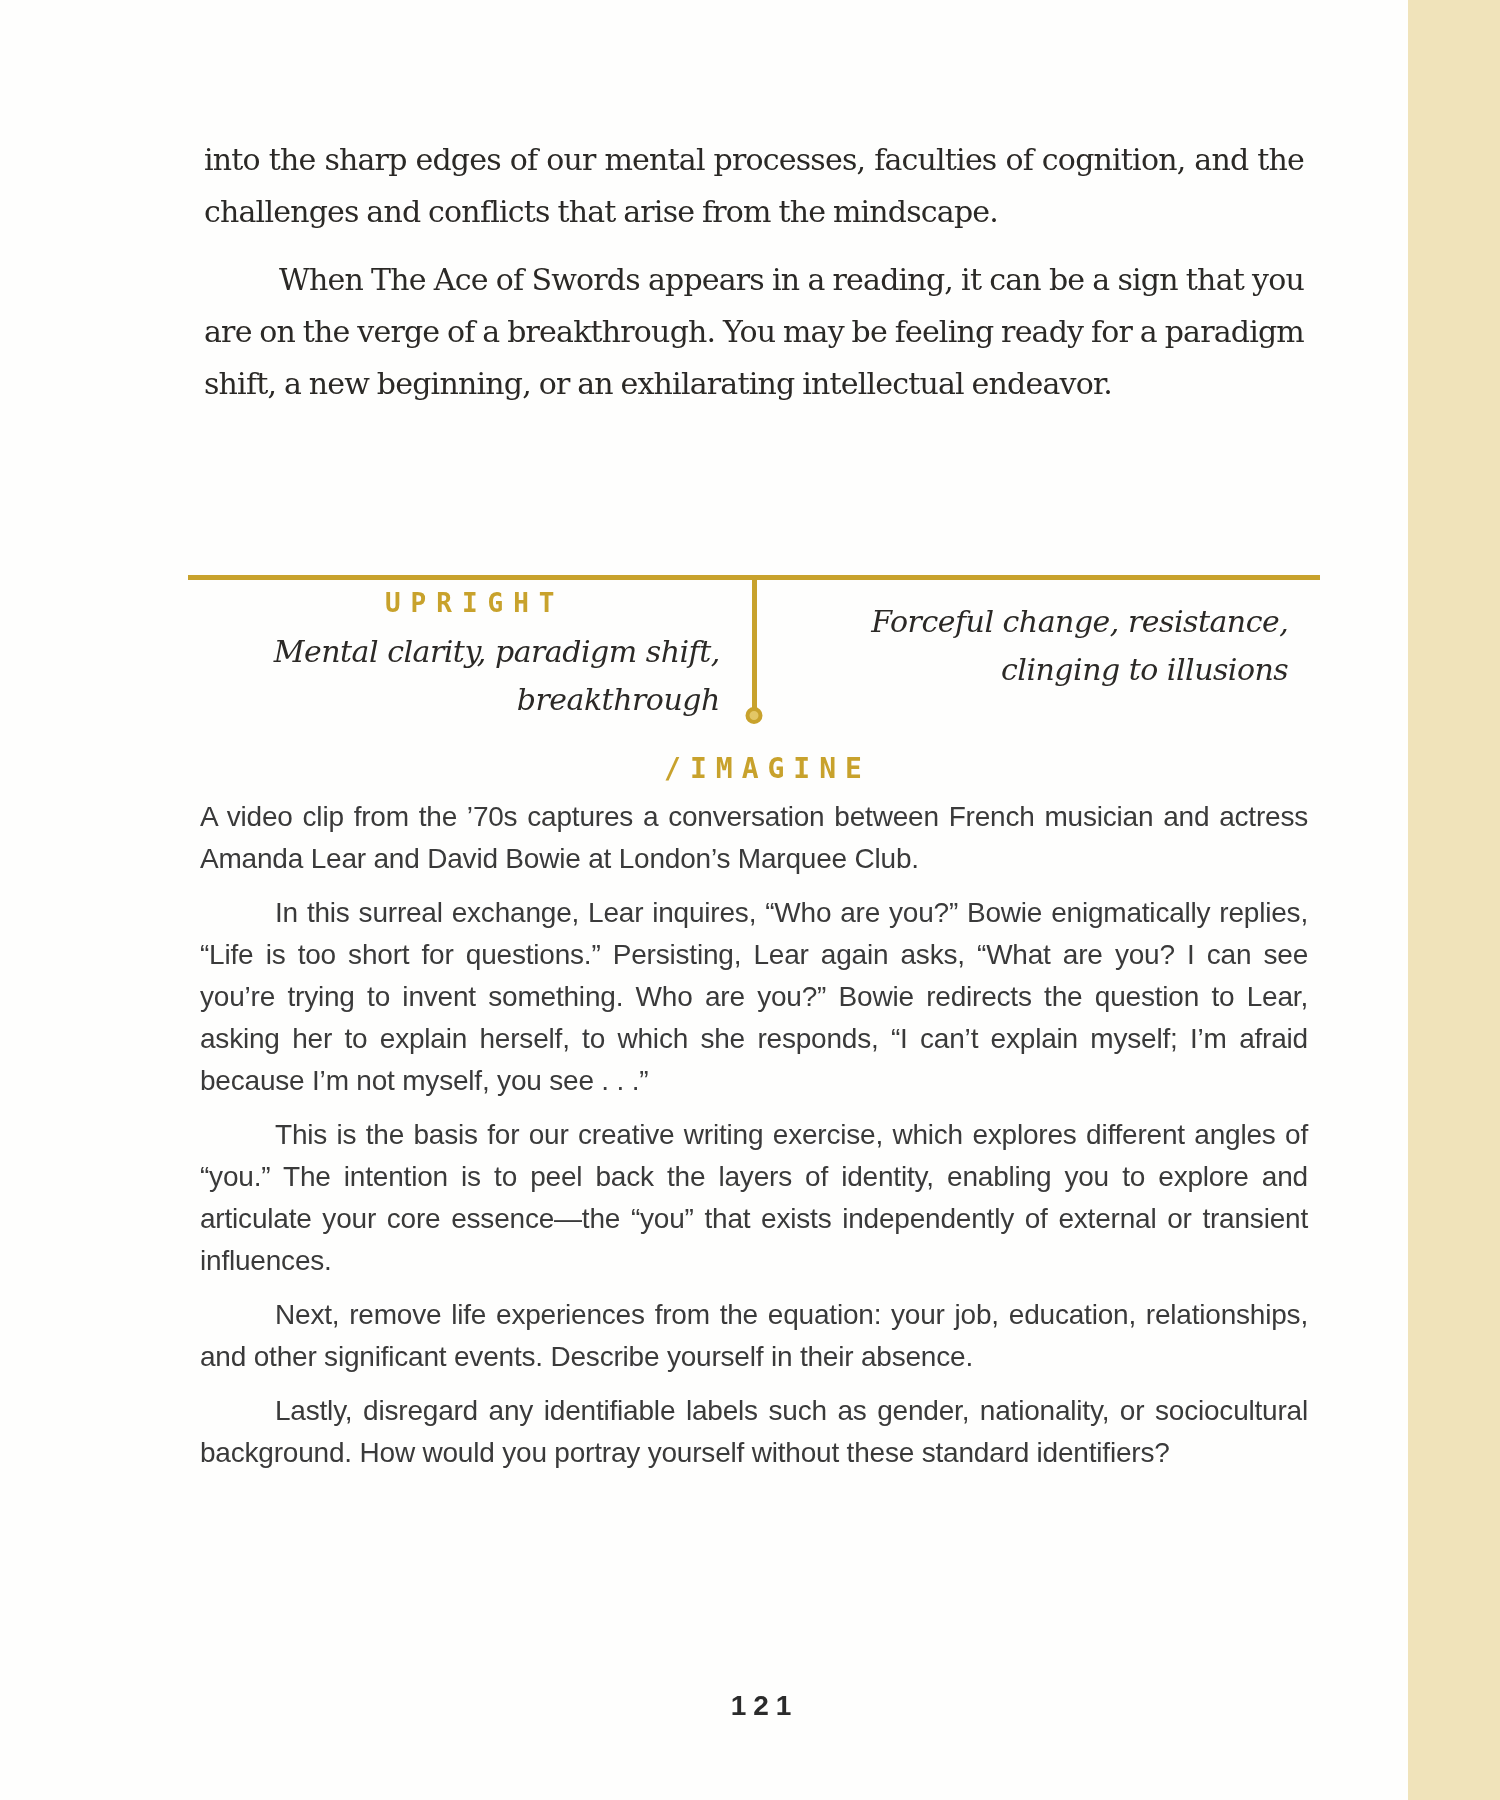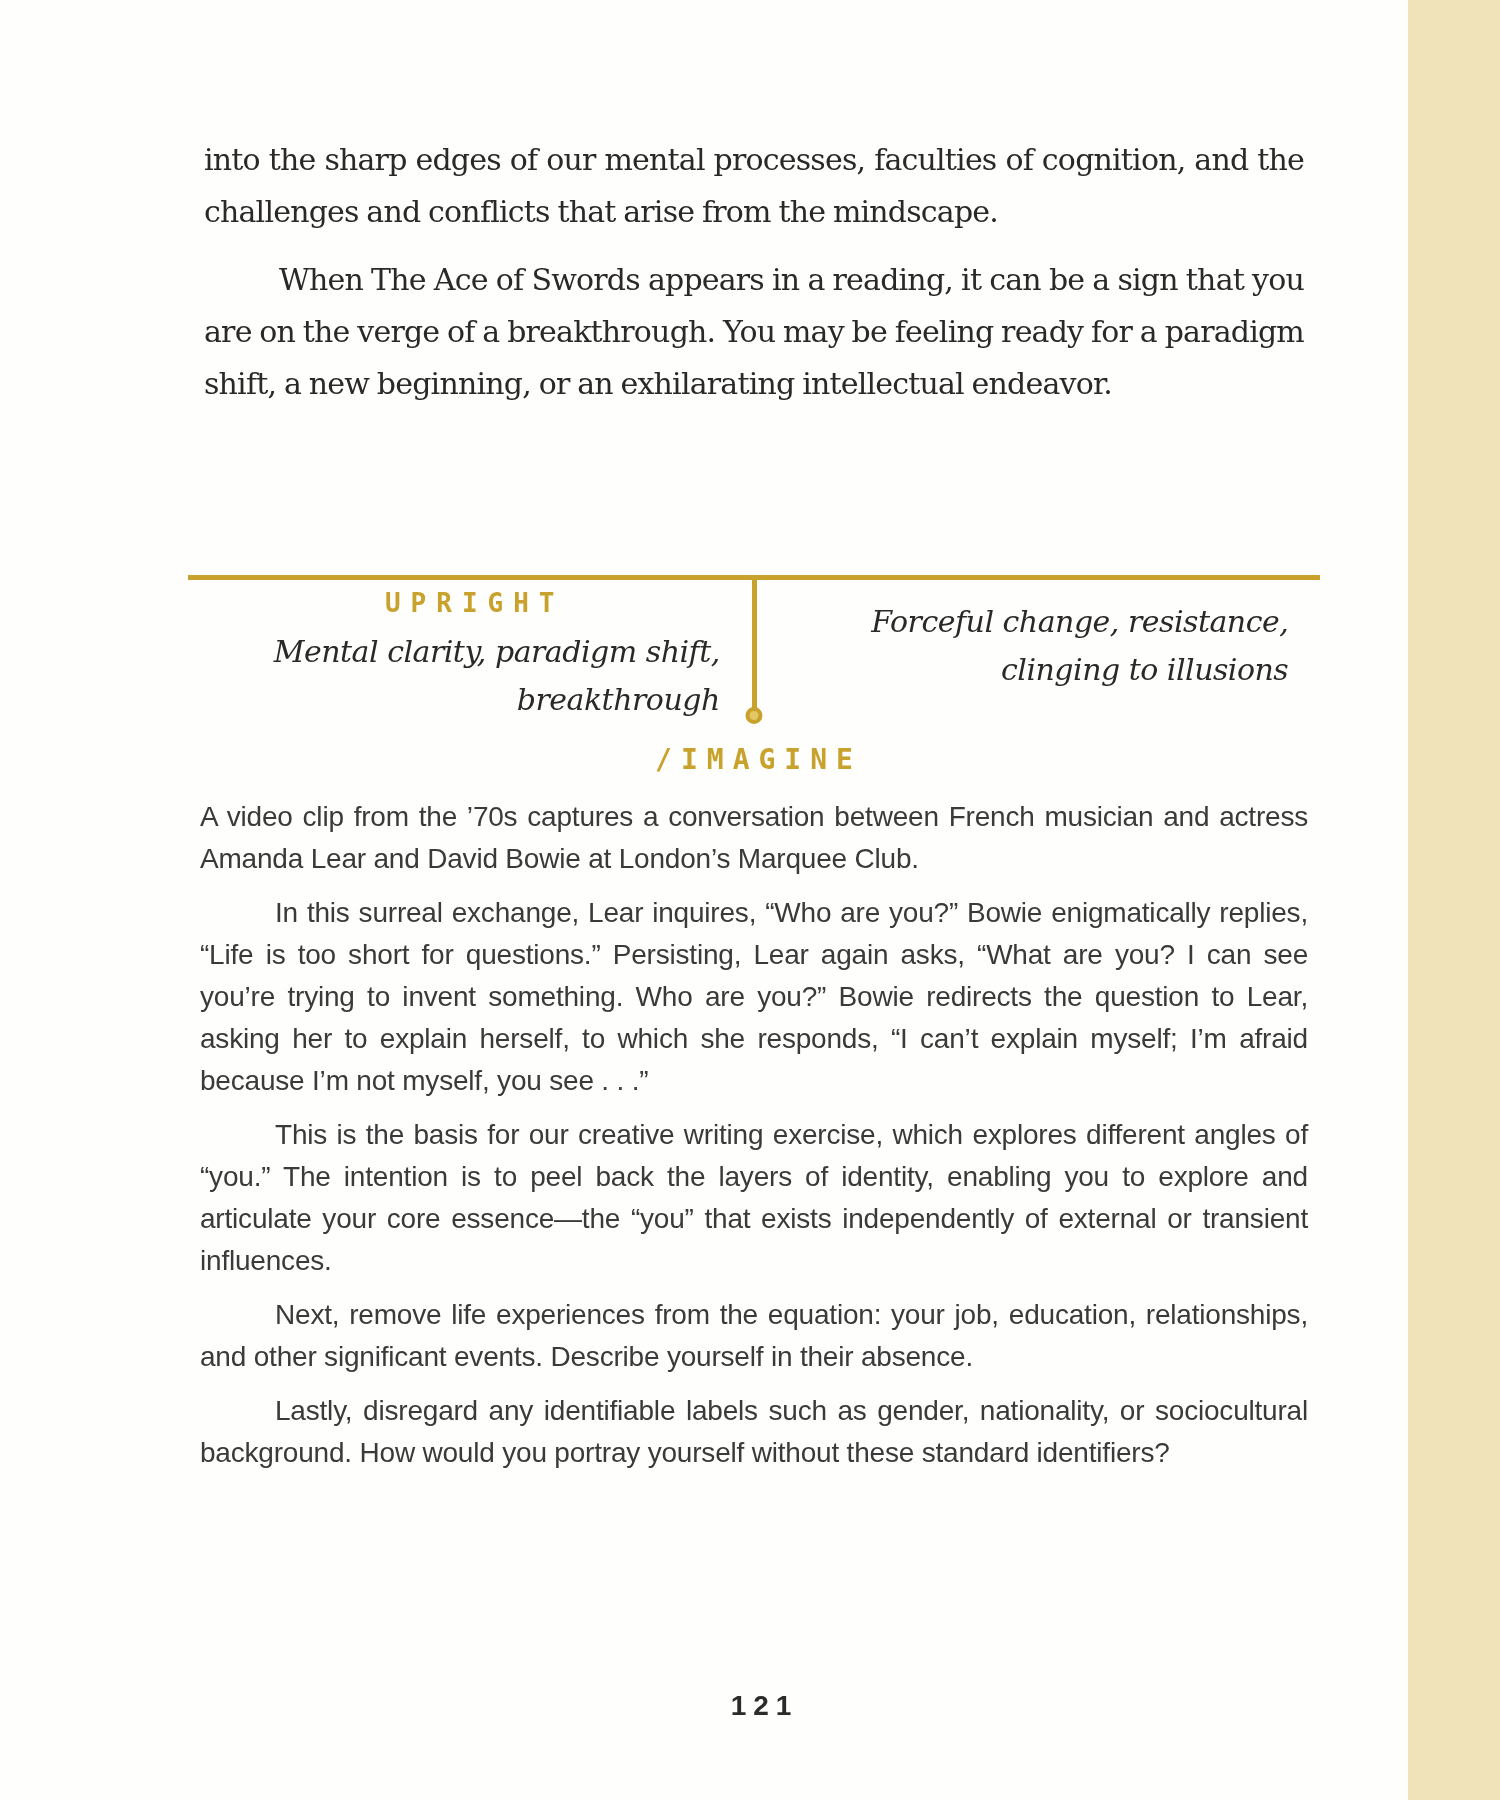--- a/index.html
+++ b/index.html
@@ -66,21 +66,21 @@
   }
   
   .imagine-heading{
     position:absolute;top:744px;left:0;width:1132px;
     text-align:center;
     font-family:"DejaVu Sans Mono", monospace;
     font-weight:bold;
     font-size:28px;line-height:32px;
     letter-spacing:9px;text-indent:9px;
     color:#C8A22C;
-    margin:0;
+    margin:9px;
   }
   .imagine{
     position:absolute;top:784px;left:0;width:1132px;
   }
   .imagine p{
     margin:12px;
     font-family:"Liberation Sans", sans-serif;
     font-size:28px;line-height:42px;
     letter-spacing:-0.2px;
     color:#3A3A3A;

